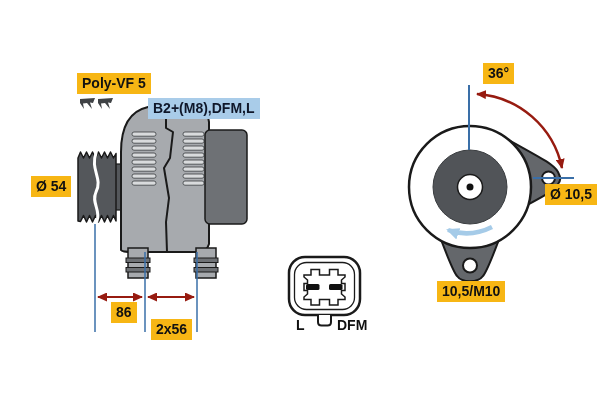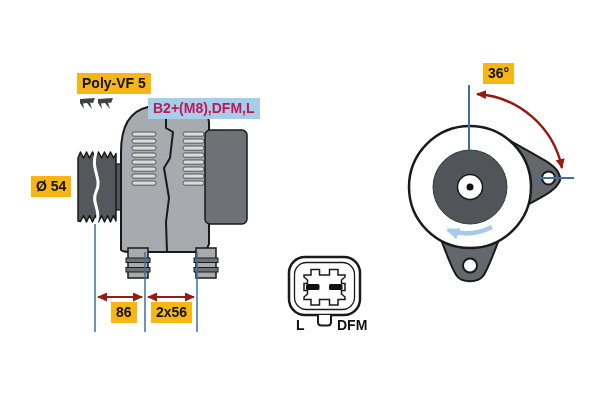--- a/index.html
+++ b/index.html
@@ -6,21 +6,21 @@
   .stage{
     position:relative;width:600px;height:400px;background:#ffffff;overflow:hidden;
     font-family:"Liberation Sans",sans-serif;
   }
   .stage svg{position:absolute;left:0;top:0;}
   .lbl{
     position:absolute;font-weight:700;font-size:14px;line-height:17px;
     color:#111111;padding:2px 5px;white-space:nowrap;
   }
   .lbl.yellow{background:#F7B614;}
-  .lbl.blue{background:#A9CCE9;color:#be185d;}
+  .lbl.blue{background:#A9CCE9;color:#0f172a;}
   .lbl.plain{background:transparent;padding:0;font-size:14px;}
 </style>
 </head>
 <body>
 
 <div class="stage">
 
   <svg width="600" height="400" viewBox="0 0 600 400">
     <defs>
       <marker id="mRed" markerUnits="userSpaceOnUse" markerWidth="10" markerHeight="9" refX="9" refY="4.5" orient="auto-start-reverse">
@@ -133,23 +133,25 @@
   </svg>
 
   <div class="lbl yellow" style="left:77px;top:73px">Poly-VF 5</div>
 
   <div class="lbl blue" style="left:148px;top:98px">B2+(M8),DFM,L</div>
 
   <div class="lbl yellow" style="left:31px;top:176px">Ø 54</div>
 
   <div class="lbl yellow" style="left:111px;top:302px">86</div>
 
-  <div class="lbl yellow" style="left:151px;top:302px">2x56</div>
+  <div class="lbl yellow" style="left:151px;top:319px">2x56</div>
 
   <div class="lbl plain" style="left:296px;top:317px">L</div>
 
   <div class="lbl plain" style="left:337px;top:317px">DFM</div>
 
   <div class="lbl yellow" style="left:483px;top:63px">36°</div>
 
+  <div class="lbl yellow" style="left:545px;top:184px">Ø 10,5</div>
 
+  <div class="lbl yellow" style="left:437px;top:281px">10,5/M10</div>
 
 </div>
 
 </body></html>

